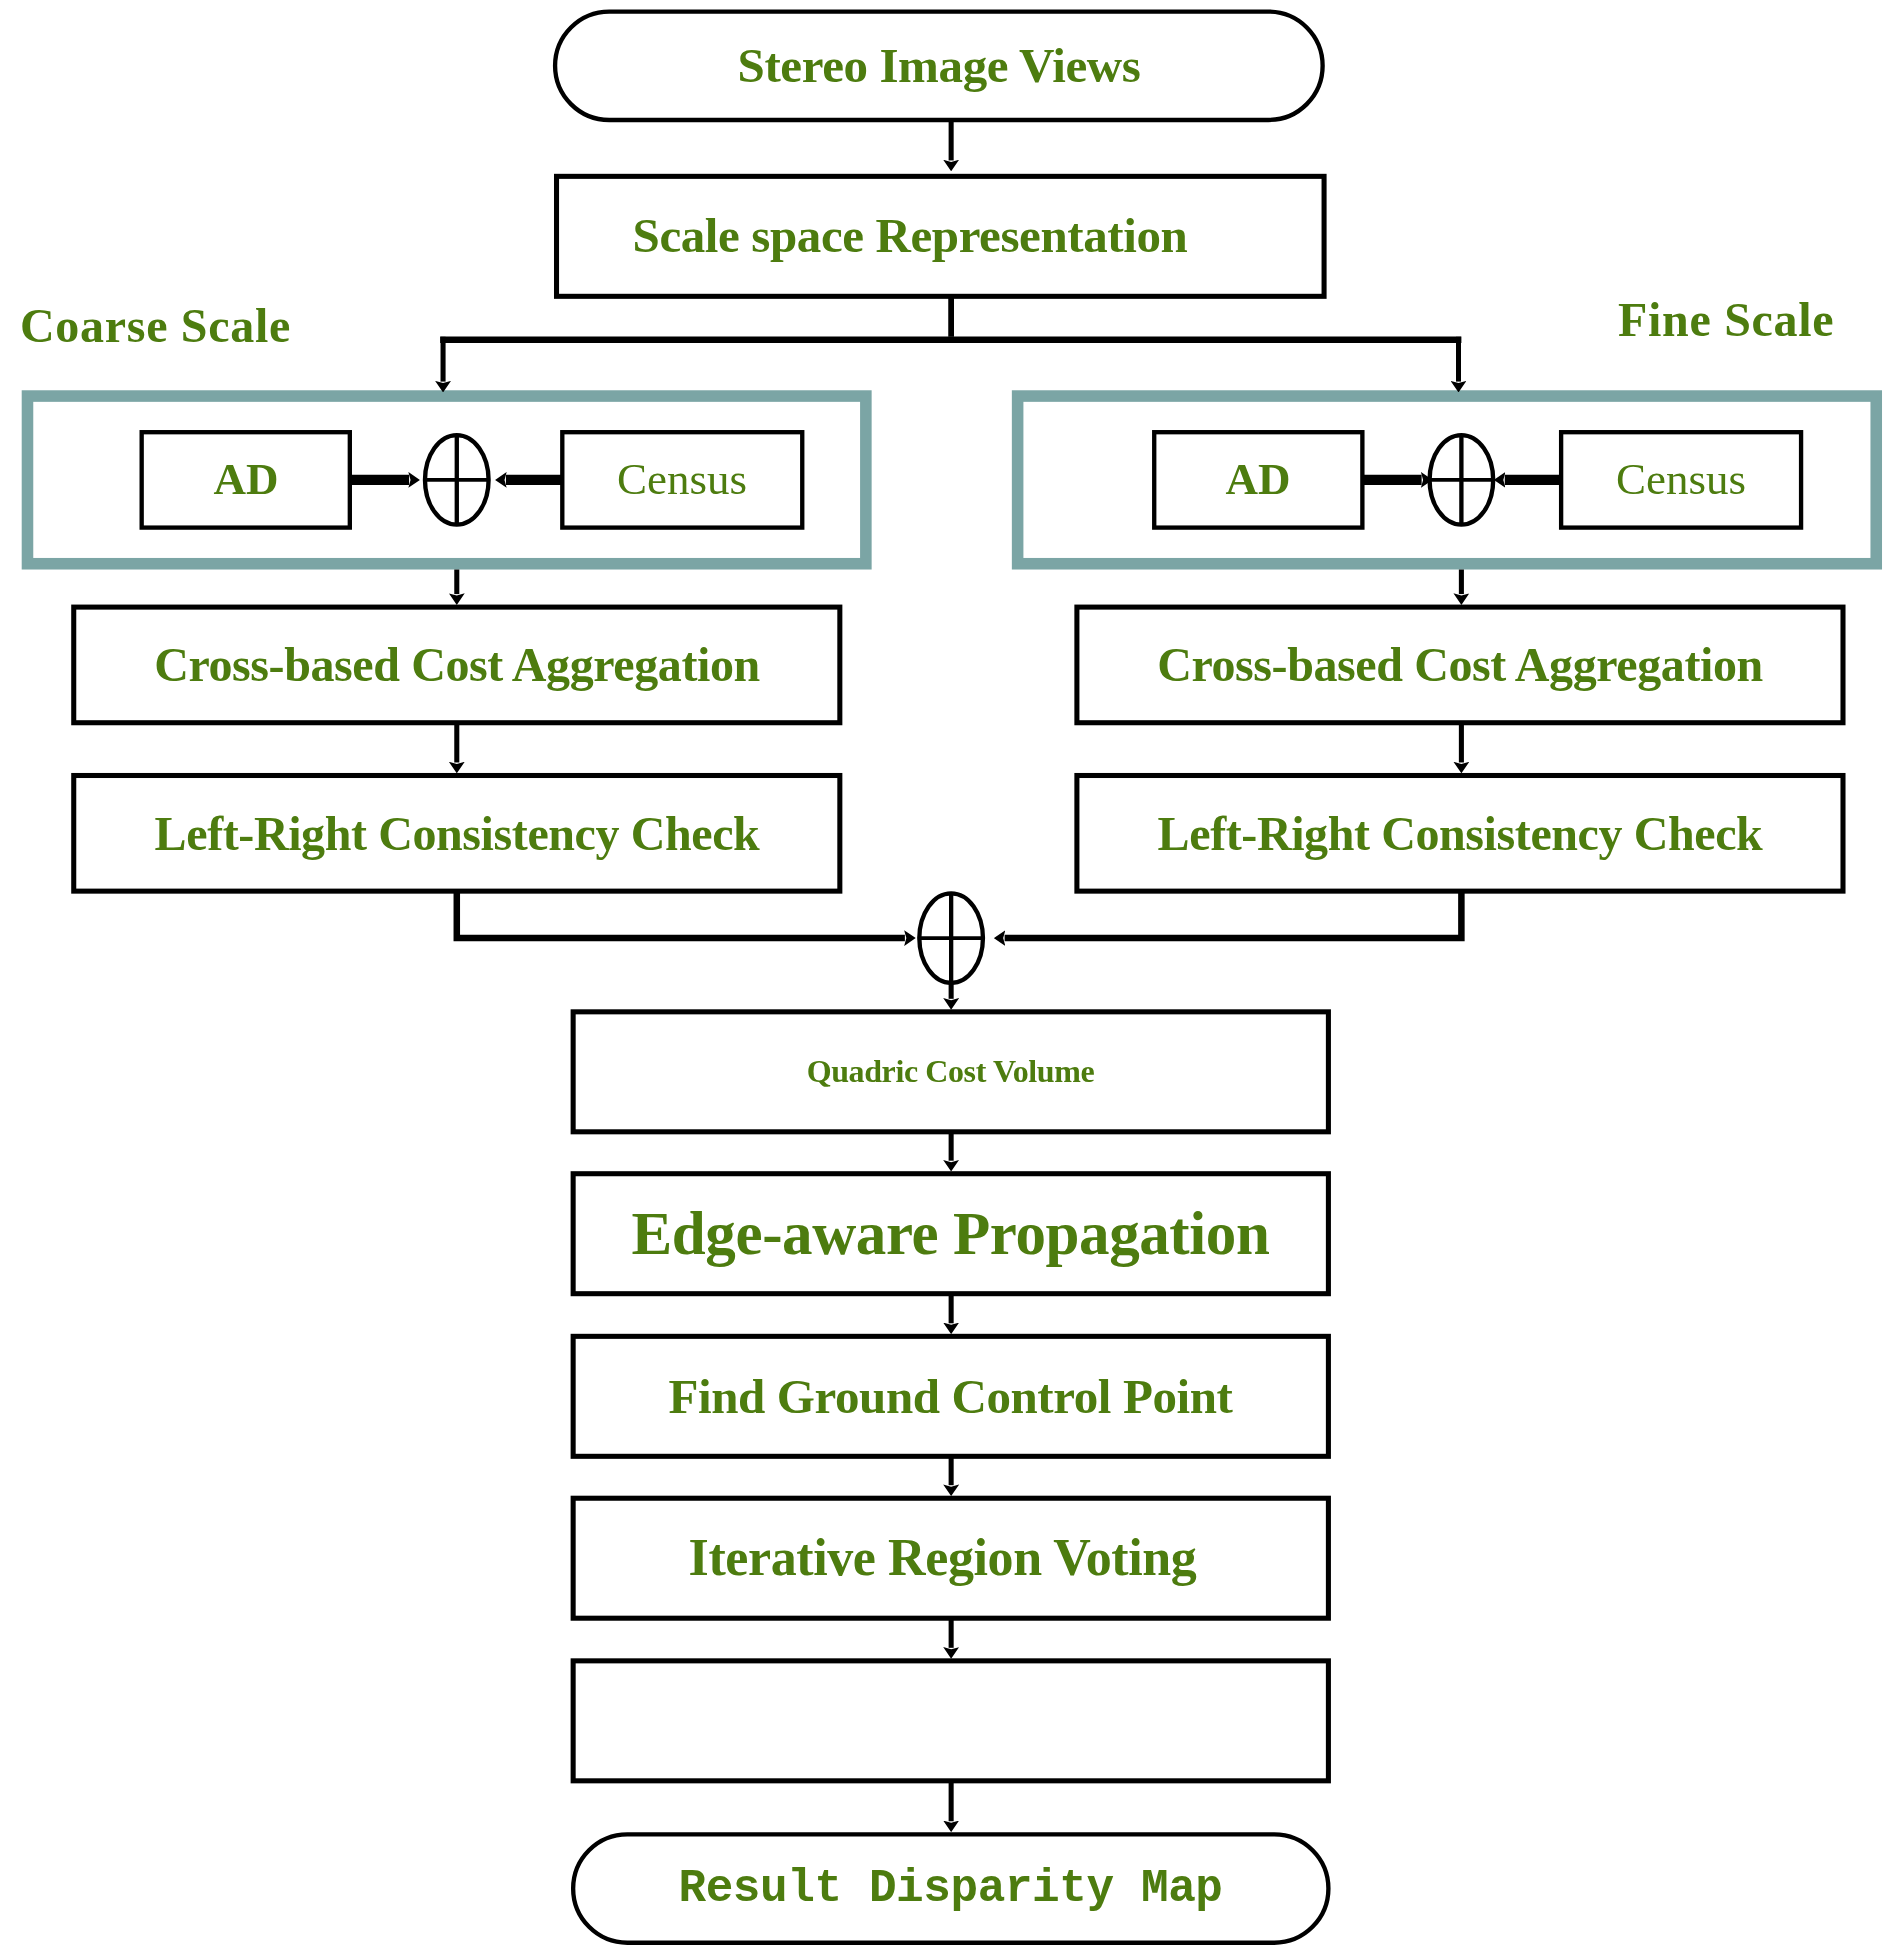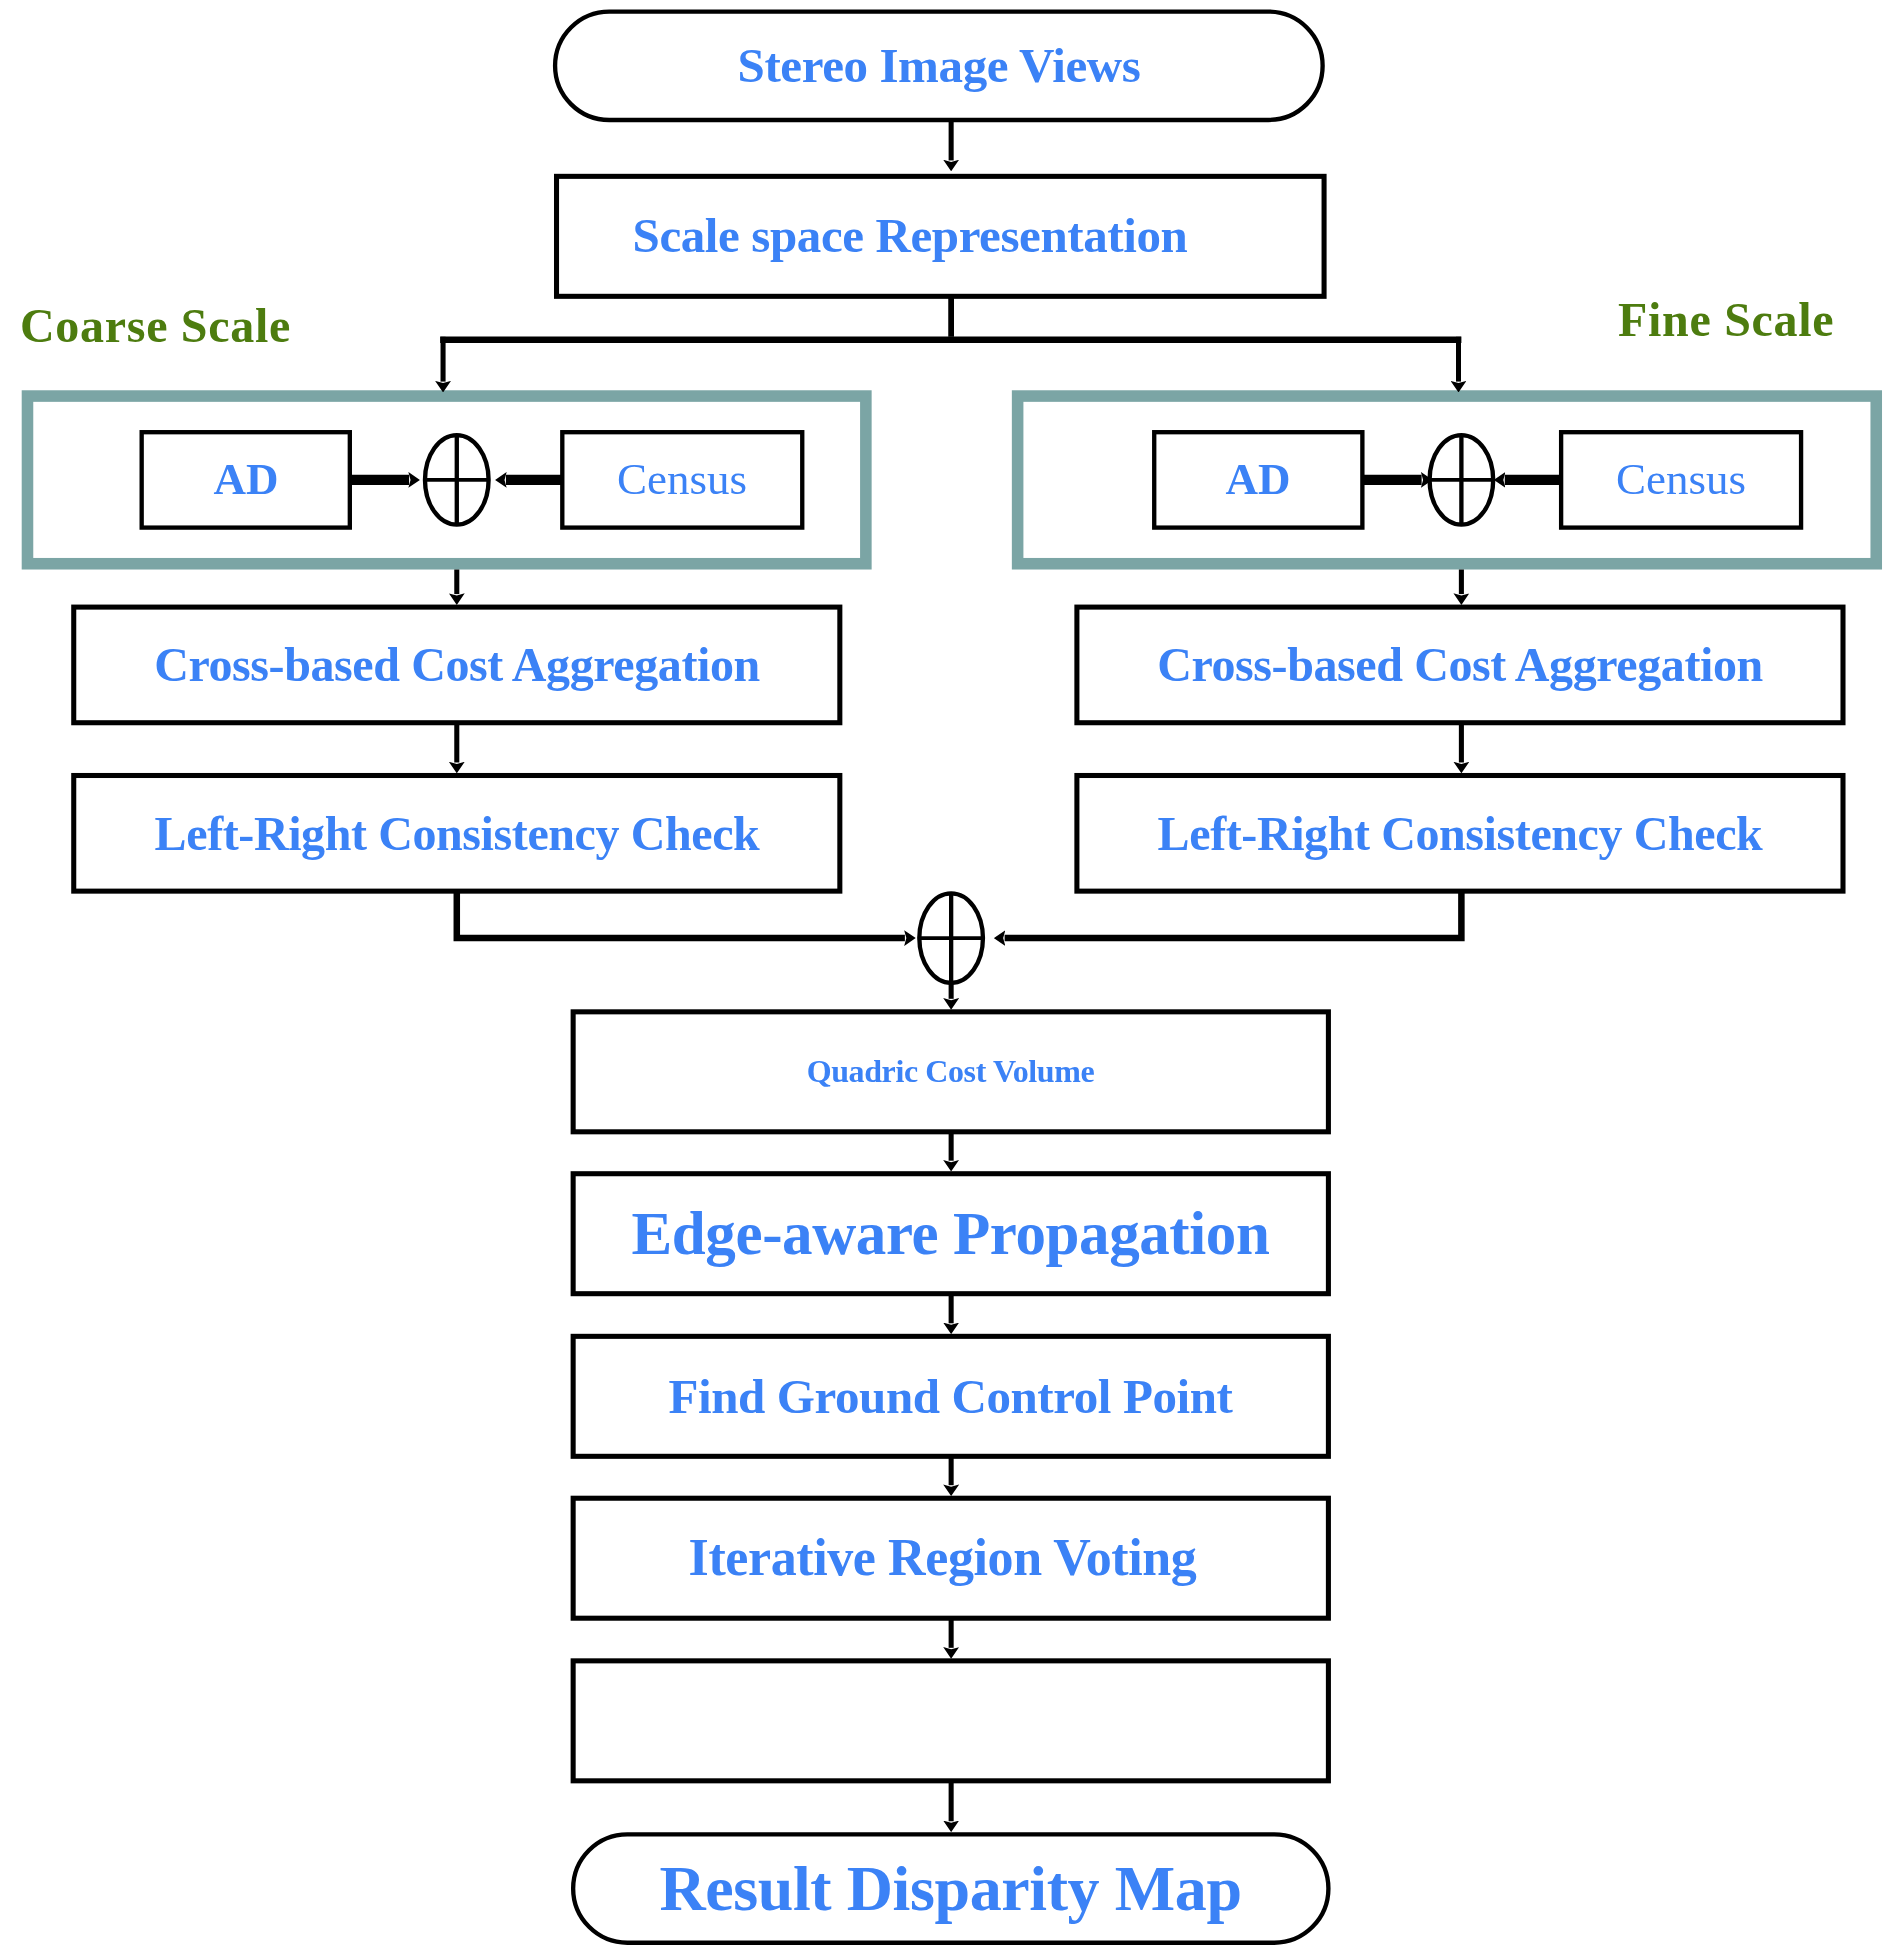--- a/index.html
+++ b/index.html
@@ -26,21 +26,21 @@
     height: 1955px;
   }
   .node-label {
     position: absolute;
     display: flex;
     align-items: center;
     justify-content: center;
     text-align: right;
     font-family: "Liberation Serif", "DejaVu Serif", serif;
     font-weight: bold;
-    color: #3b82f6;
+    color: #4d7c0f;
     line-height: 1.05;
     white-space: nowrap;
     letter-spacing: -0.4px;
     pointer-events: none;
   }
   .scale-caption {
     position: absolute;
     font-family: "Liberation Serif", "DejaVu Serif", serif;
     font-weight: bold;
     color: #4d7c0f;
@@ -159,16 +159,16 @@
 
   <div class="node-label" style="left:573px; top:1012px; width:755px; height:120px; font-size:32px;">Quadric Cost Volume</div>
 
   <div class="node-label" style="left:573px; top:1174px; width:755px; height:120px; font-size:61px;">Edge-aware Propagation</div>
 
   <div class="node-label" style="left:573px; top:1337px; width:755px; height:120px; font-size:49px;">Find Ground Control Point</div>
 
   <div class="node-label" style="left:565px; top:1498px; width:755px; height:120px; font-size:52px;">Iterative Region Voting</div>
 
 
-  <div class="node-label" style="left:573px; top:1835px; width:755px; height:108px; font-size:64px;">Result Disparity Map</div>
+  <div class="node-label" style="left:573px; top:1835px; width:755px; height:108px; font-size:46px;font-family:Liberation Mono, monospace;">Result Disparity Map</div>
 
 </div>
 
 
 </body></html>

